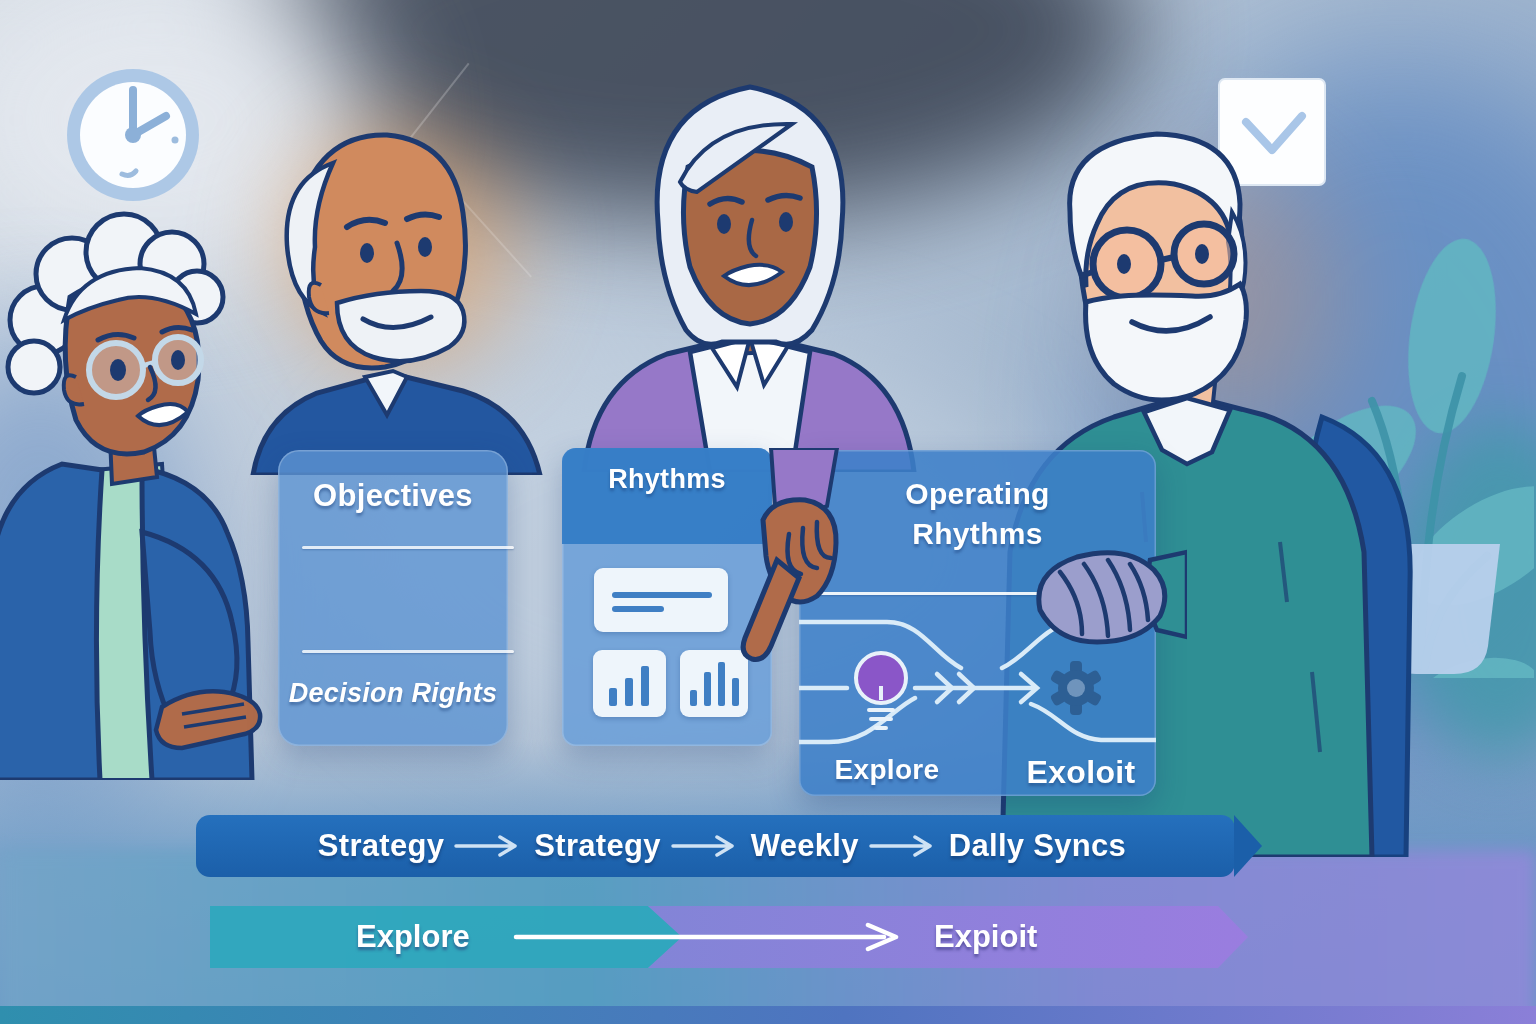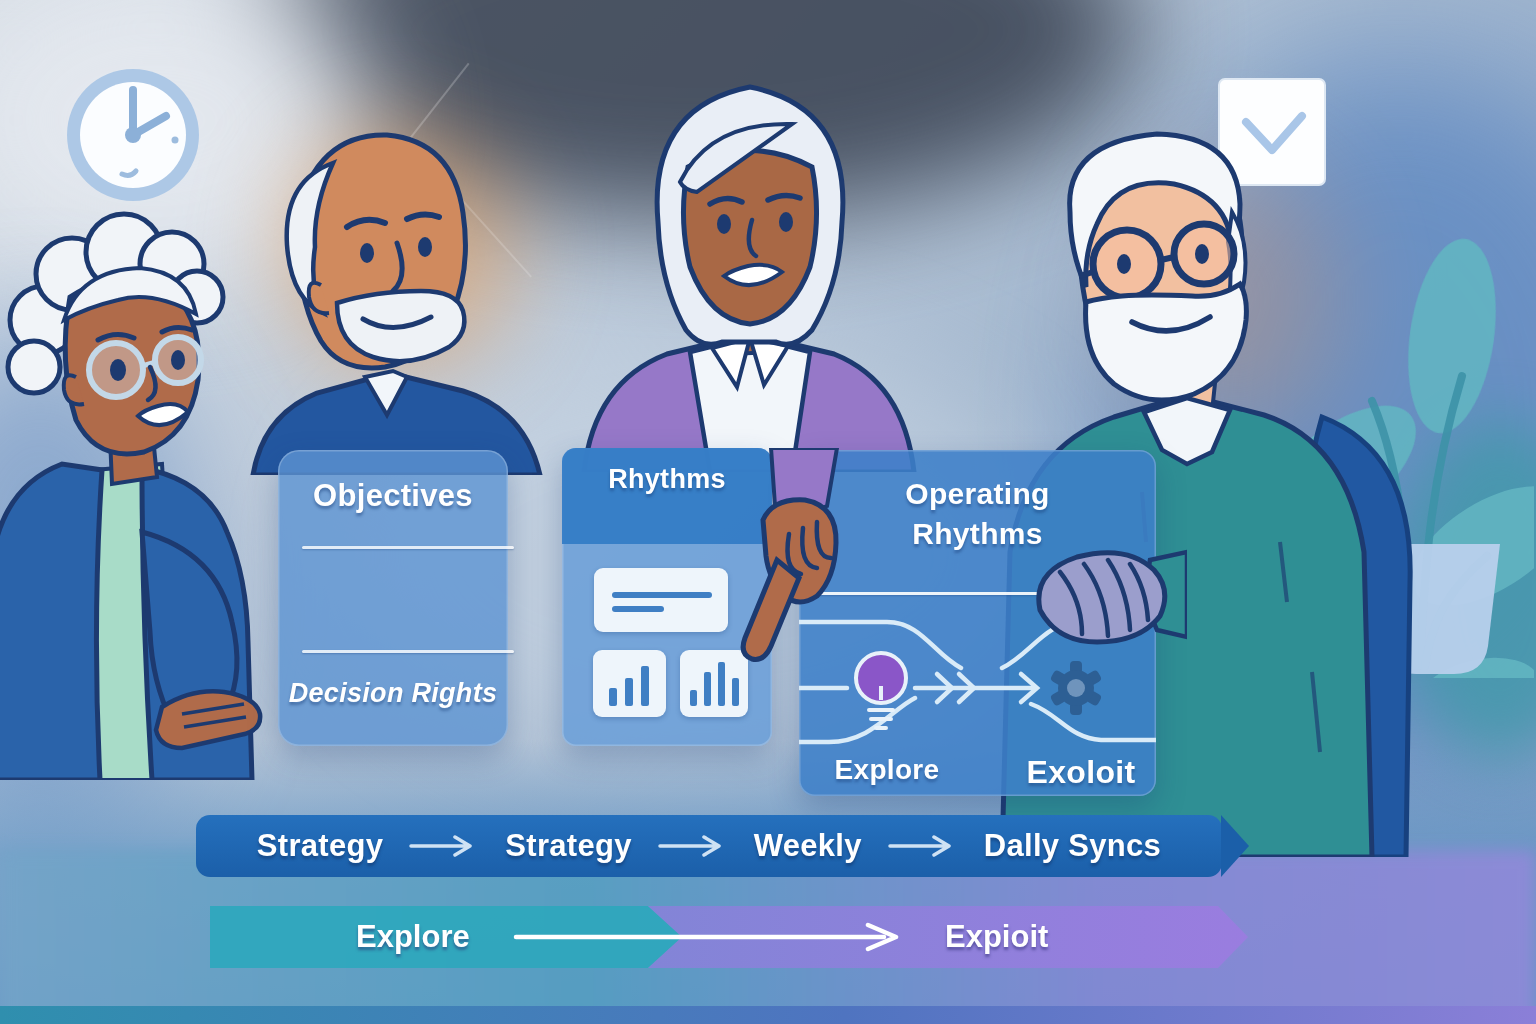--- a/index.html
+++ b/index.html
@@ -14,21 +14,21 @@
         box-shadow:0 12px 30px rgba(25,60,120,.28), inset 0 0 0 1.5px rgba(255,255,255,.22);}
   .card-text{color:#fff;font-weight:700;text-align:center;
         text-shadow:0 2.5px 3px rgba(22,58,115,.45);letter-spacing:.3px;}
   .divider{position:absolute;height:3px;background:rgba(255,255,255,.8);border-radius:2px;
         box-shadow:0 1px 2px rgba(30,70,130,.35);}
   
   .doc-box{position:absolute;background:#eef5fb;border-radius:9px;box-shadow:0 2px 5px rgba(30,70,130,.3);}
   .doc-line{position:absolute;background:#3f7fc4;border-radius:3px;height:6px;}
   
   #banner1{position:absolute;z-index:50;background:linear-gradient(180deg,#2570bd,#1b5fa9);
-        border-radius:14px;display:flex;align-items:center;justify-content:center;gap:26px;}
+        border-radius:14px;display:flex;align-items:center;justify-content:center;gap:10px;padding-left:13px;}
   #banner1::after{content:"";position:absolute;right:-27px;top:0;width:0;height:0;
         border-top:31px solid transparent;border-bottom:31px solid transparent;border-left:28px solid #1b5fa9;}
   .banner-text{color:#fff;font-weight:700;font-size:31px;text-shadow:0 2.5px 3px rgba(15,45,95,.5);letter-spacing:.3px;}
   #banner2-wrap{position:absolute;z-index:50;}
   .b2-label{position:absolute;top:0;height:62px;display:flex;align-items:center;color:#fff;
         font-weight:700;font-size:31px;text-shadow:0 2.5px 3px rgba(40,40,110,.5);}
   svg{display:block;}
 </style>
 </head>
 <body>
@@ -273,14 +273,14 @@
       <linearGradient id="purpGrad" x1="0" y1="0" x2="1" y2="0">
         <stop offset="0" stop-color="#8583d8"></stop>
           <stop offset="1" stop-color="#9b7ce0"></stop>
       </linearGradient>
     </defs>
     <polygon points="14,0 452,0 486,31 452,62 14,62" fill="#2ea7bd" opacity=".92"></polygon>
     <polygon points="452,0 1022,0 1052,31 1022,62 452,62 486,31" fill="url(#purpGrad)" opacity=".94"></polygon>
     <path d="M320 31 H 688 M672 19 L 700 31 L 672 43" stroke="#ffffff" stroke-width="4.5" fill="none" stroke-linecap="round" stroke-linejoin="round"></path>
   </svg>
   <div class="b2-label" style="left:160px;">Explore</div>
-  <div class="b2-label" style="left:738px;margin-left:11px;">Expioit</div>
+  <div class="b2-label" style="left:738px;">Expioit</div>
 </div>
 
 </body></html>

